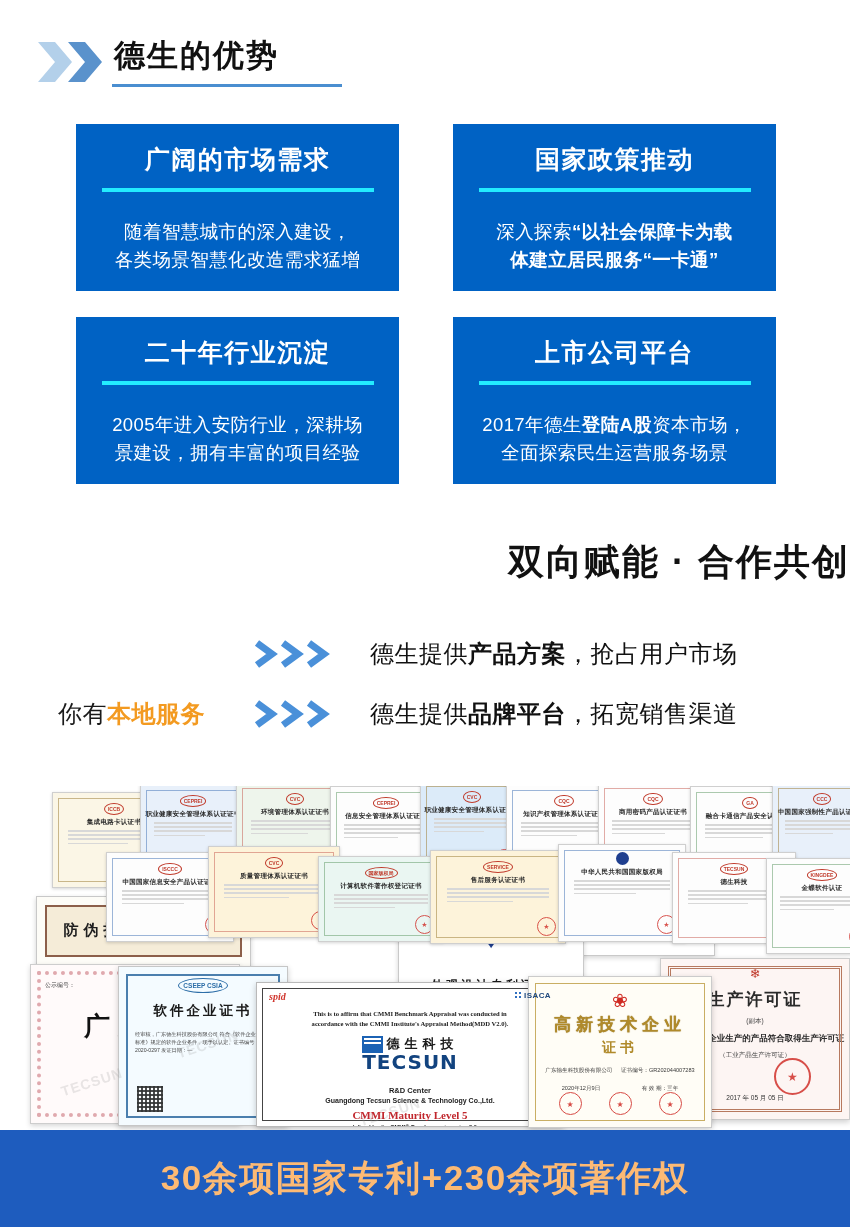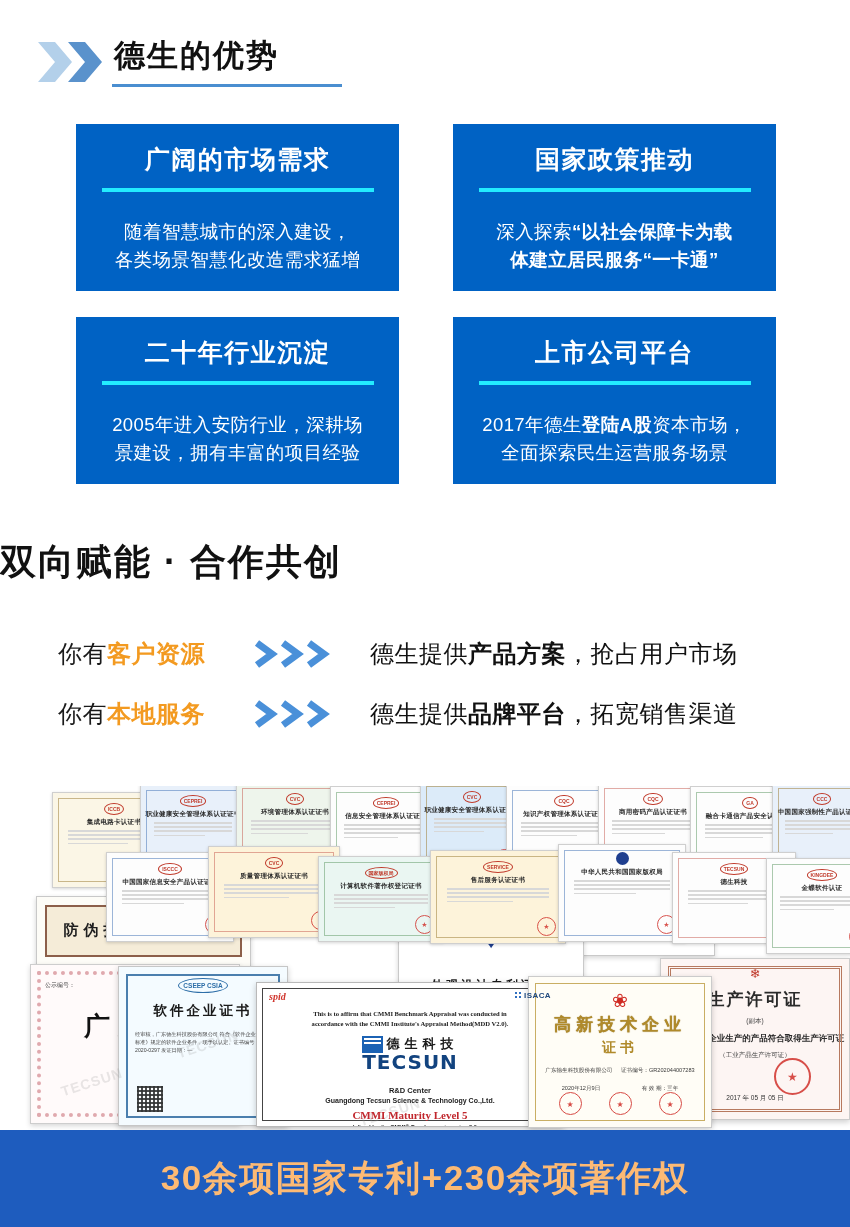--- a/index.html
+++ b/index.html
@@ -106,21 +106,21 @@
     text-align: center;
   }
   .card-body b { font-weight: 700; }
 
   
   #synergy-heading {
     position: absolute;
     left: 0;
     top: 538px;
     width: 850px;
-    text-align: left;
+    text-align: right;
     font-size: 36px;
     font-weight: 700;
     letter-spacing: 2px;
     color: #111111;
     line-height: 48px;
     white-space: nowrap;
   }
 
   .synergy-row {
     position: absolute;
@@ -817,23 +817,20 @@
       <div><span>2017年德生</span><b>登陆A股</b><span>资本市场，</span></div>
       <div>全面探索民生运营服务场景</div>
     </div>
   </div>
 
 </div>
 
 <div id="synergy-heading">双向赋能 · 合作共创</div>
 
 <div class="synergy-row" id="synergy-row-0">
-  <div class="syn-left">
-    <span>你有</span><span class="hl">客户资源</span>
-  </div>
   <div class="syn-arrows">
     <svg width="84" height="32" viewBox="0 0 84 32">
       <polyline points="4,5 19,16 4,27" fill="none" stroke="#4a90d9" stroke-width="7" stroke-linecap="butt" stroke-linejoin="miter"></polyline>
       <polyline points="30,5 45,16 30,27" fill="none" stroke="#4a90d9" stroke-width="7" stroke-linecap="butt" stroke-linejoin="miter"></polyline>
       <polyline points="56,5 71,16 56,27" fill="none" stroke="#4a90d9" stroke-width="7" stroke-linecap="butt" stroke-linejoin="miter"></polyline>
     </svg>
   </div>
   <div class="syn-right">
     <span>德生提供</span><b>产品方案</b><span>，抢占用户市场</span>
   </div>

